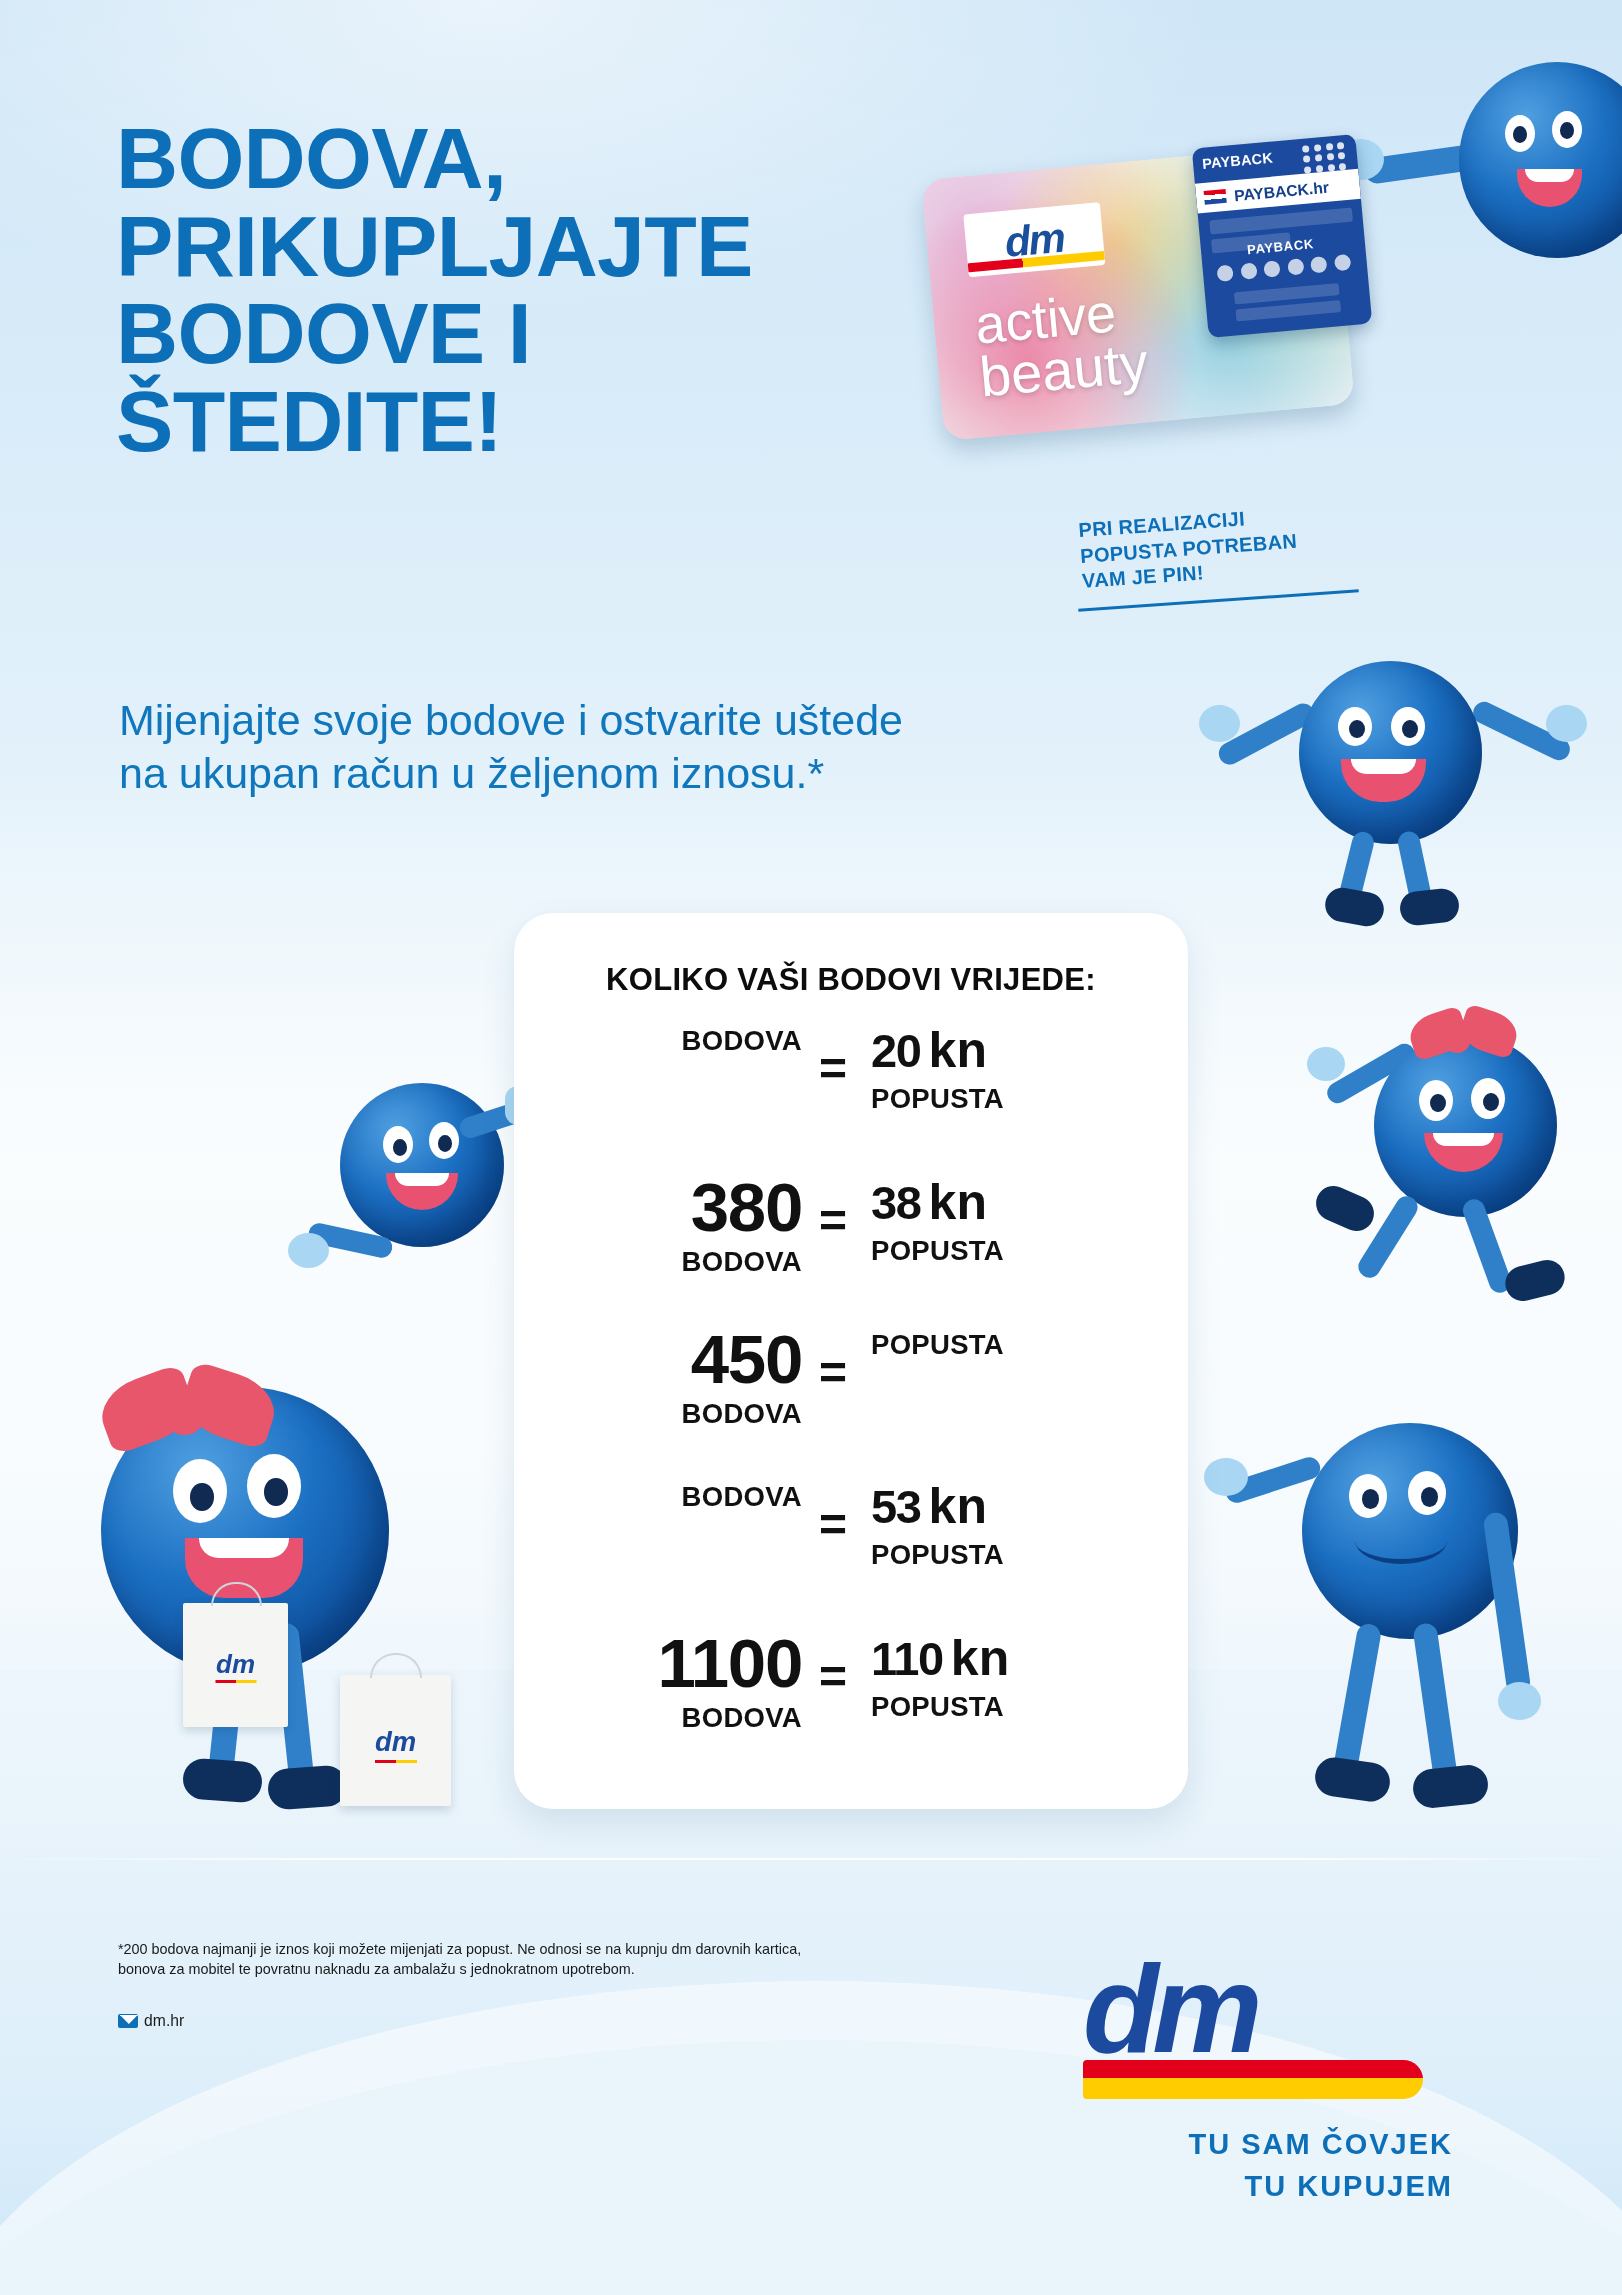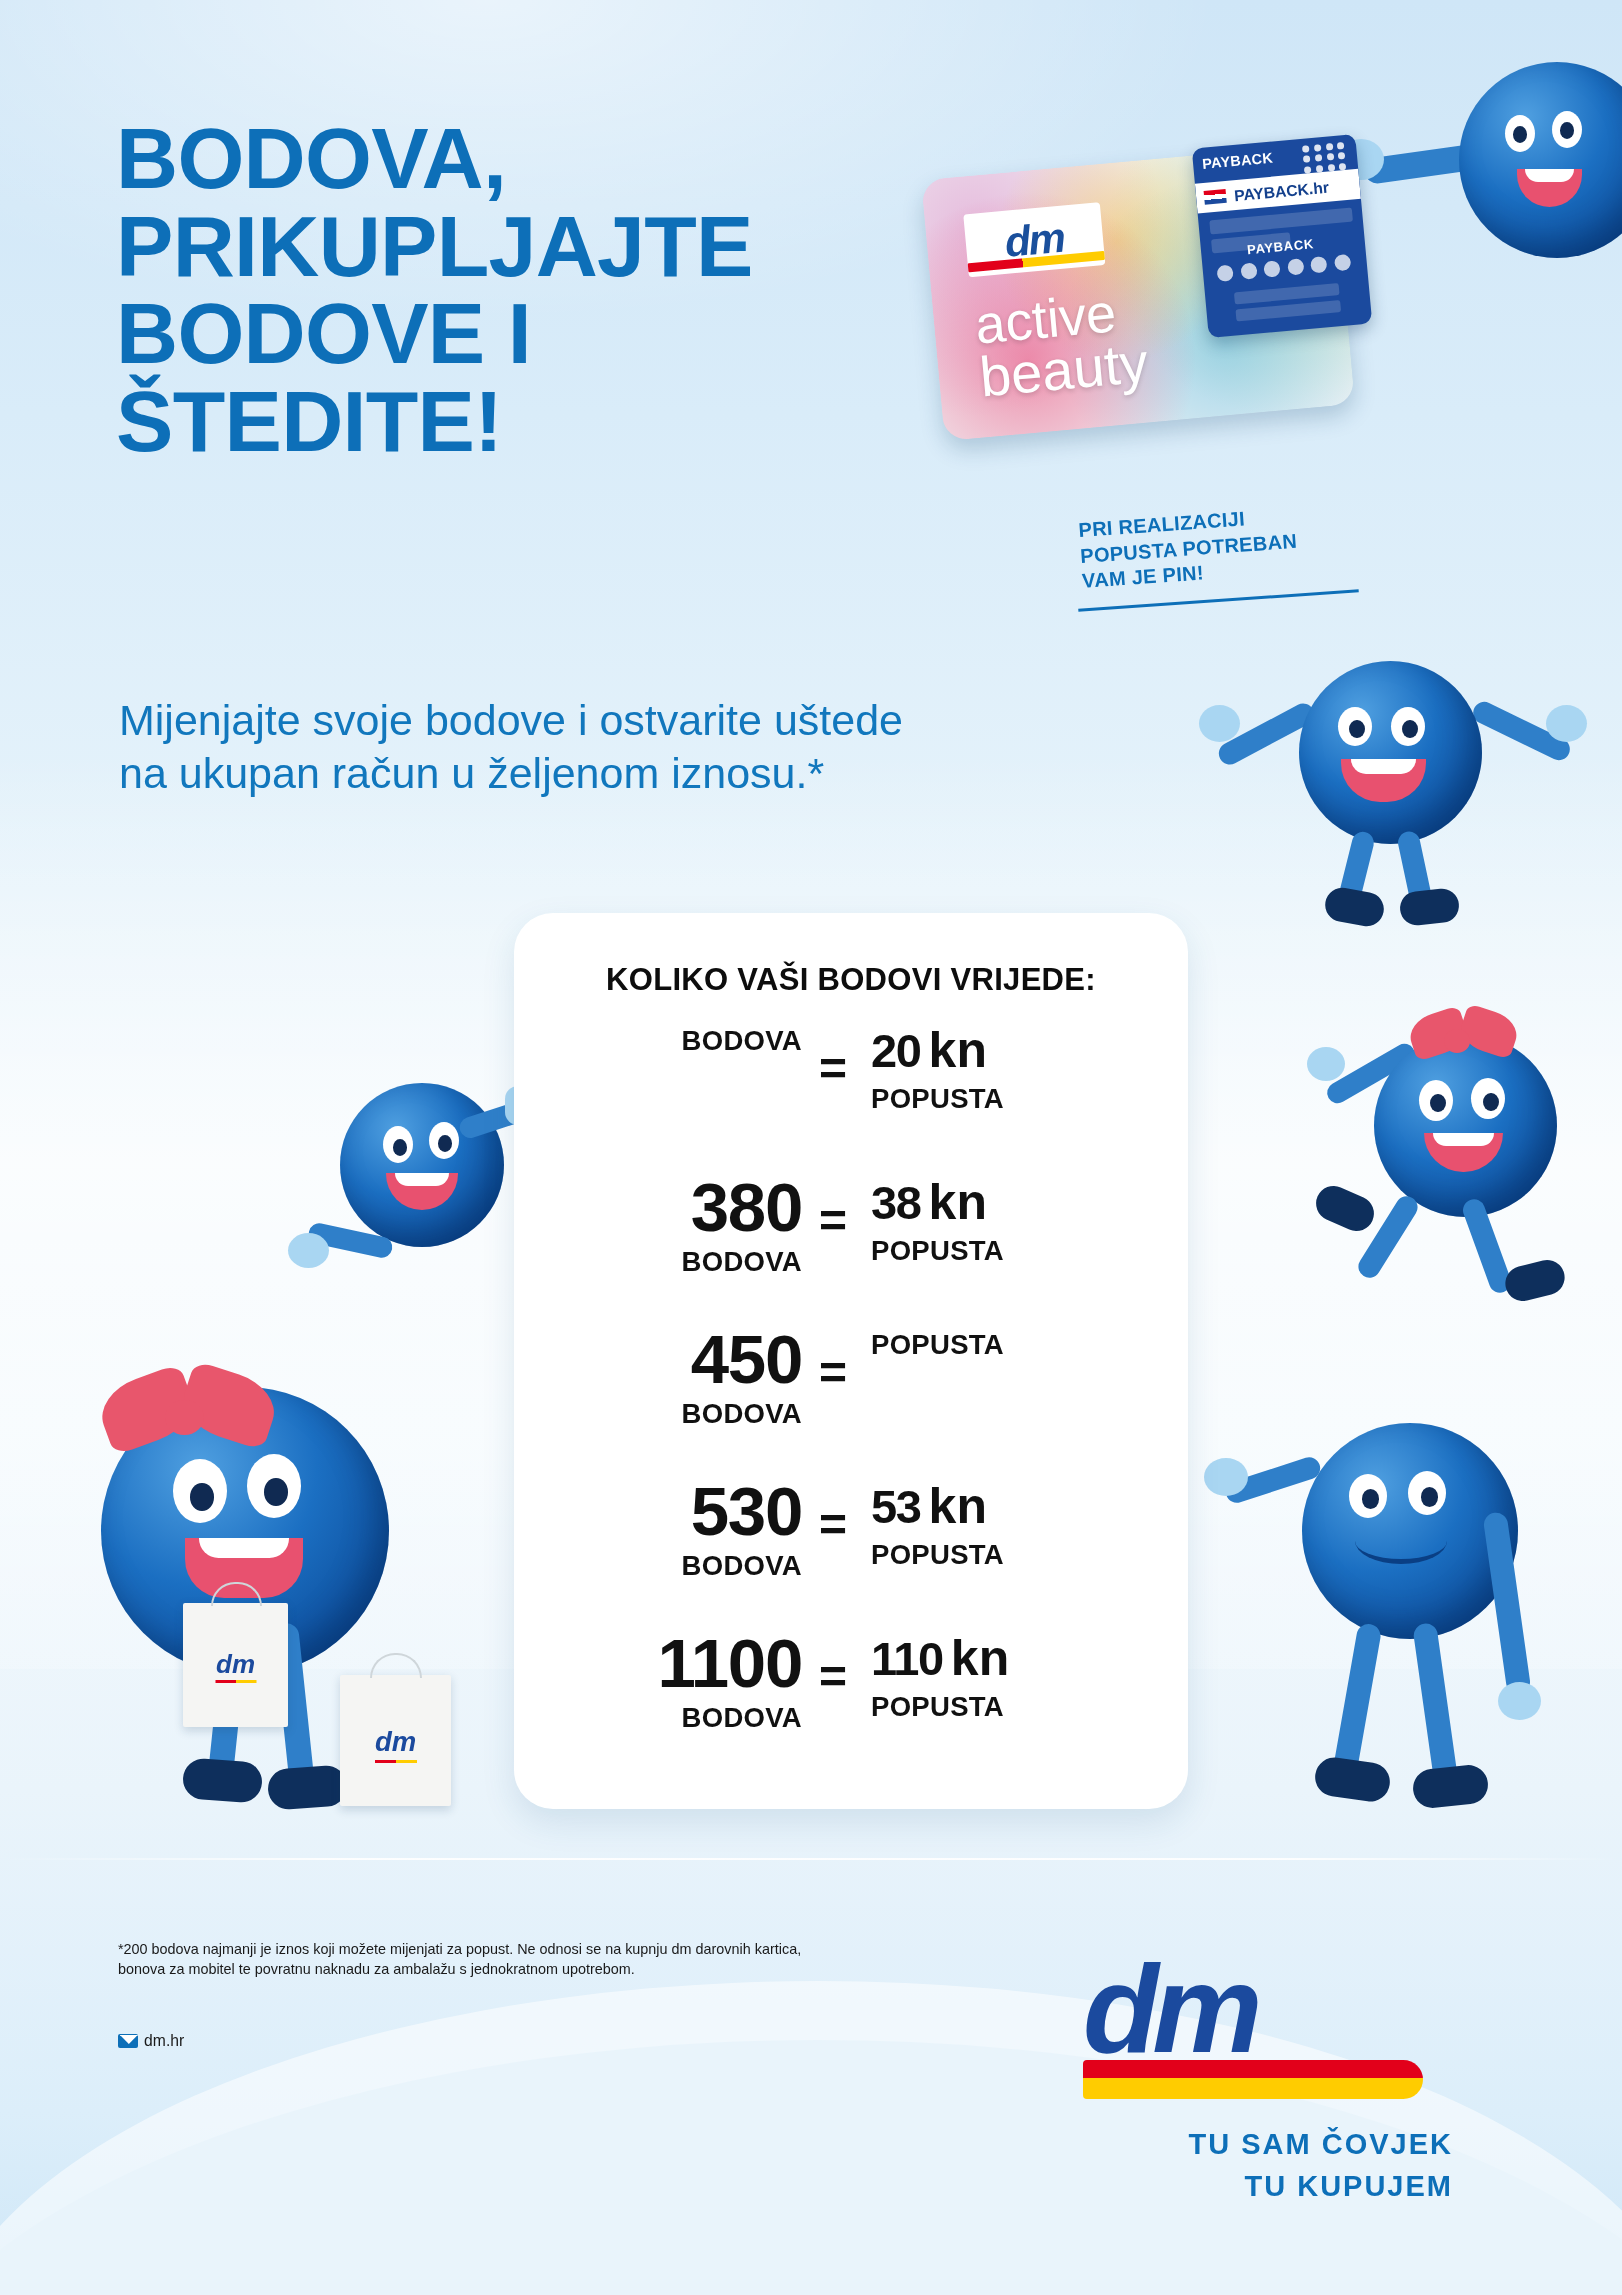--- a/index.html
+++ b/index.html
@@ -133,21 +133,21 @@
   .prow .rnum { font-size: 47px; font-weight: bold; color: #111; line-height: 1; letter-spacing: -1.3px; }
   .prow .kn { font-size: 50px; font-weight: bold; color: #111; margin-left: 7.9px; }
   .prow .rcap { font-size: 27.5px; font-weight: bold; color: #111; margin-top: 3.9px; letter-spacing: 0.3px; }
 
   
   .footnote {
     position: absolute; left: 118px; top: 1940px; width: 818px;
     font-size: 14.4px; line-height: 1.38; color: #1a1a1a; font-weight: normal;
   }
   .footnote .fn-line { display: block; }
-  .weblink { position: absolute; left: 118px; top: 2012px; font-size: 15.7px; color: #1a1a1a; display: flex; align-items: center; gap: 6.5px; margin-top: 20px; }
+  .weblink { position: absolute; left: 118px; top: 2012px; font-size: 15.7px; color: #1a1a1a; display: flex; align-items: center; gap: 6.5px; }
   .weblink .env {
     width: 19.6px; height: 14.4px; background: #0d6fb8; position: relative; border-radius: 2px;
   }
   .weblink .env:after {
     content: ""; position: absolute; left: 2px; top: 1.3px; width: 15.7px; height: 7.9px;
     border-top: 1.3px solid #ffffff; border-left: 1.3px solid #fff; border-right: 1.3px solid #fff;
     transform: skewY(0deg); clip-path: polygon(0 0, 100% 0, 50% 100%);
     background: #ffffff;
   }
 
@@ -403,21 +403,20 @@
         <div class="cap">BODOVA</div>
       </div>
       <div class="eq">=</div>
       <div class="right">
         <div class="rcap">POPUSTA</div>
       </div>
     </div>
 
     <div class="prow">
       <div class="left">
-        <div class="num">530</div>
         <div class="cap">BODOVA</div>
       </div>
       <div class="eq">=</div>
       <div class="right">
         <div><span class="rnum">53</span><span class="kn">kn</span></div>
         <div class="rcap">POPUSTA</div>
       </div>
     </div>
 
     <div class="prow">

